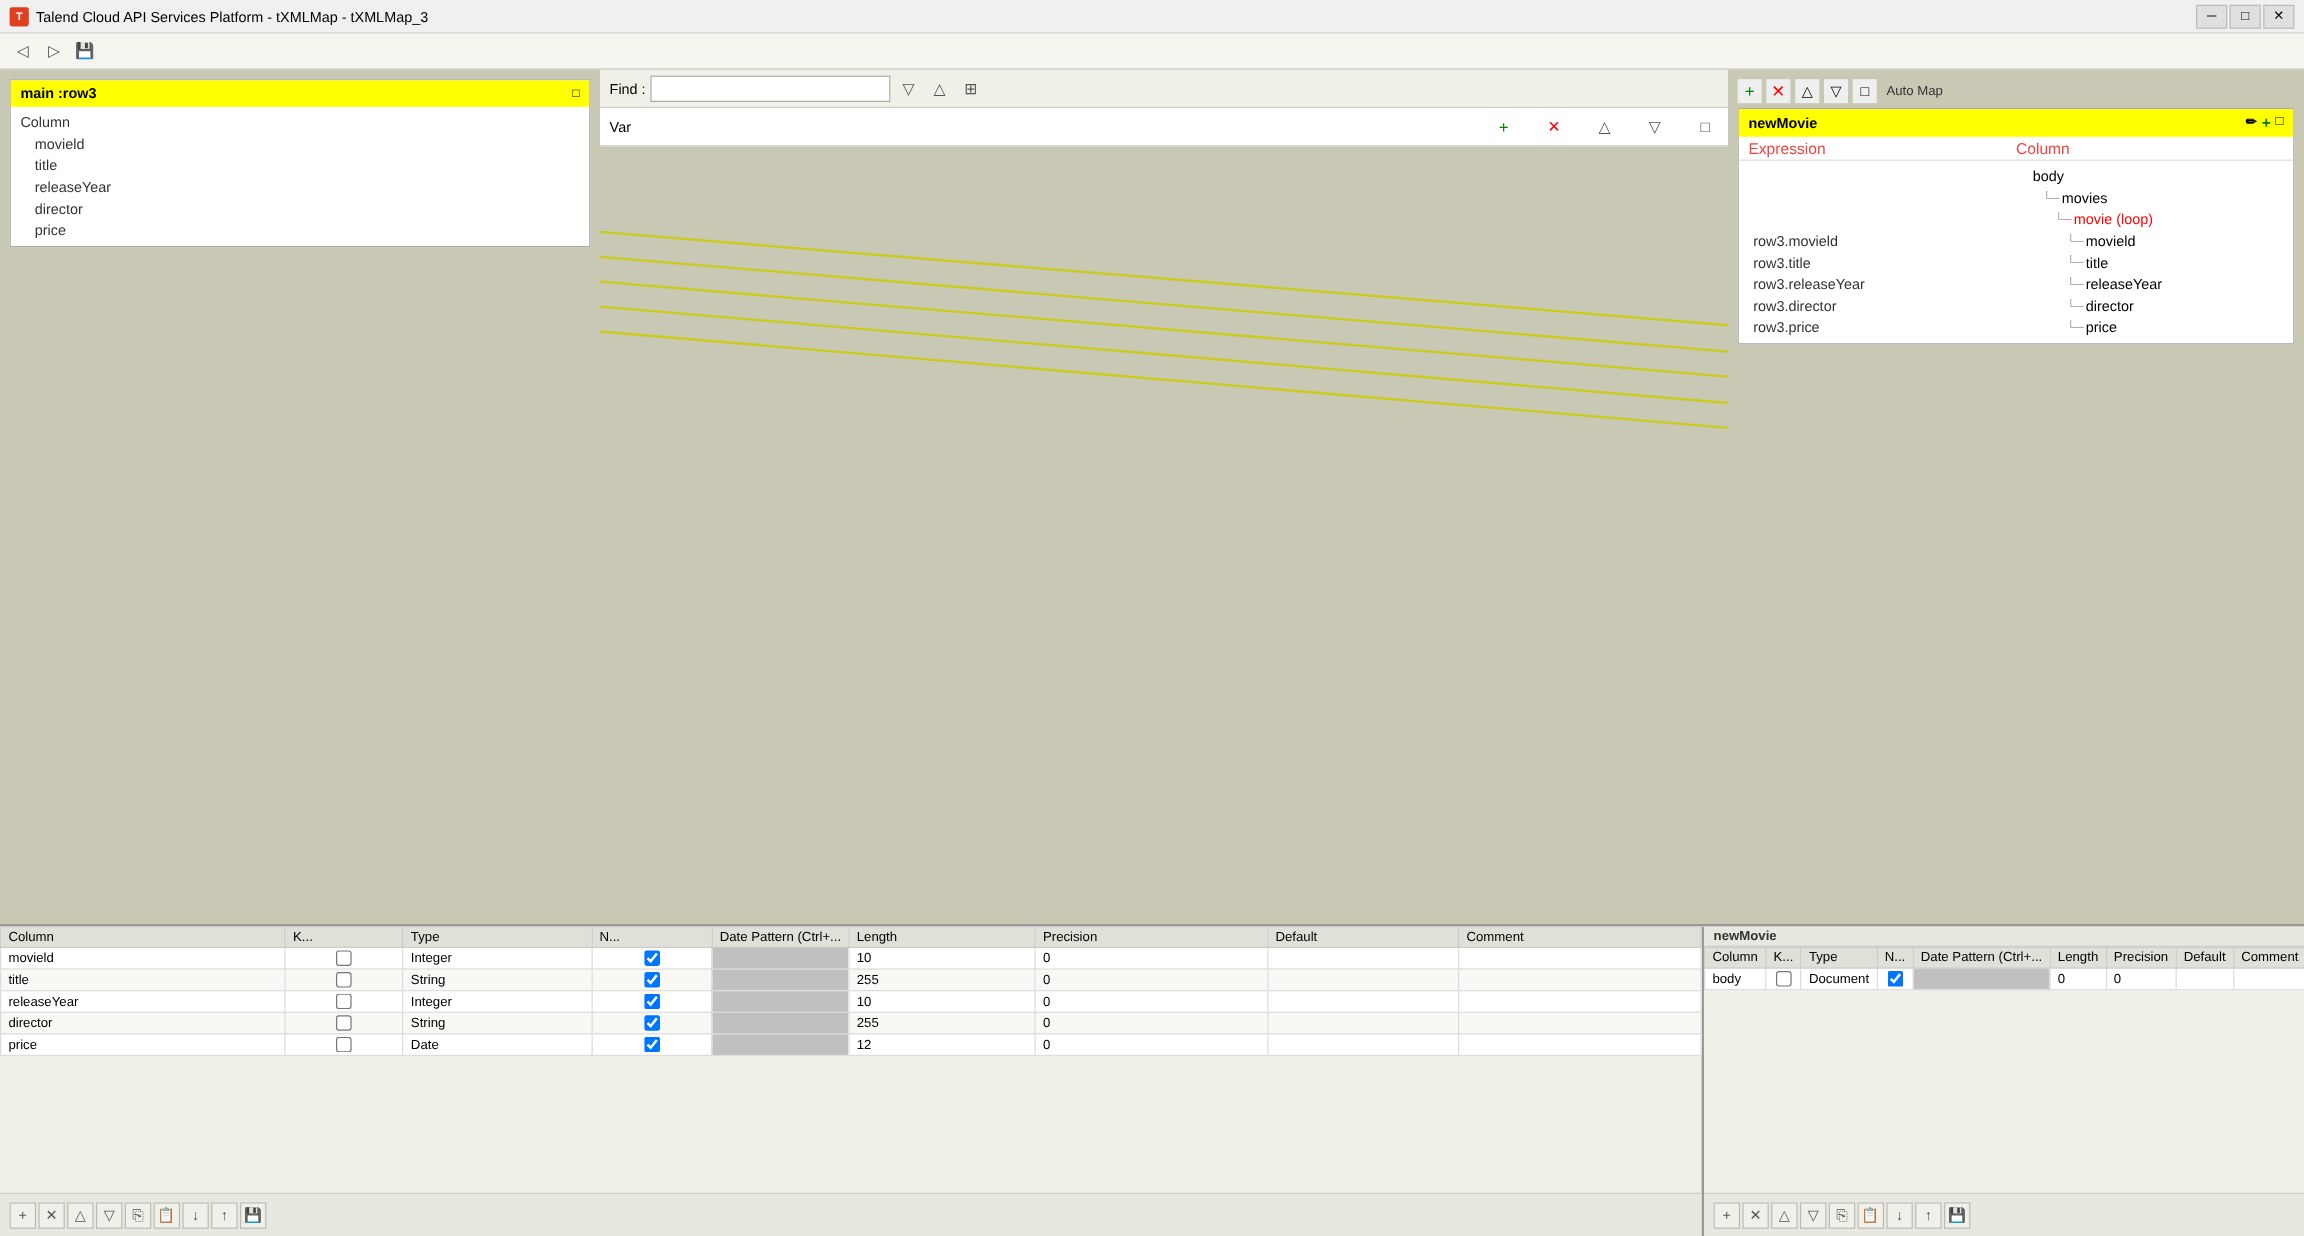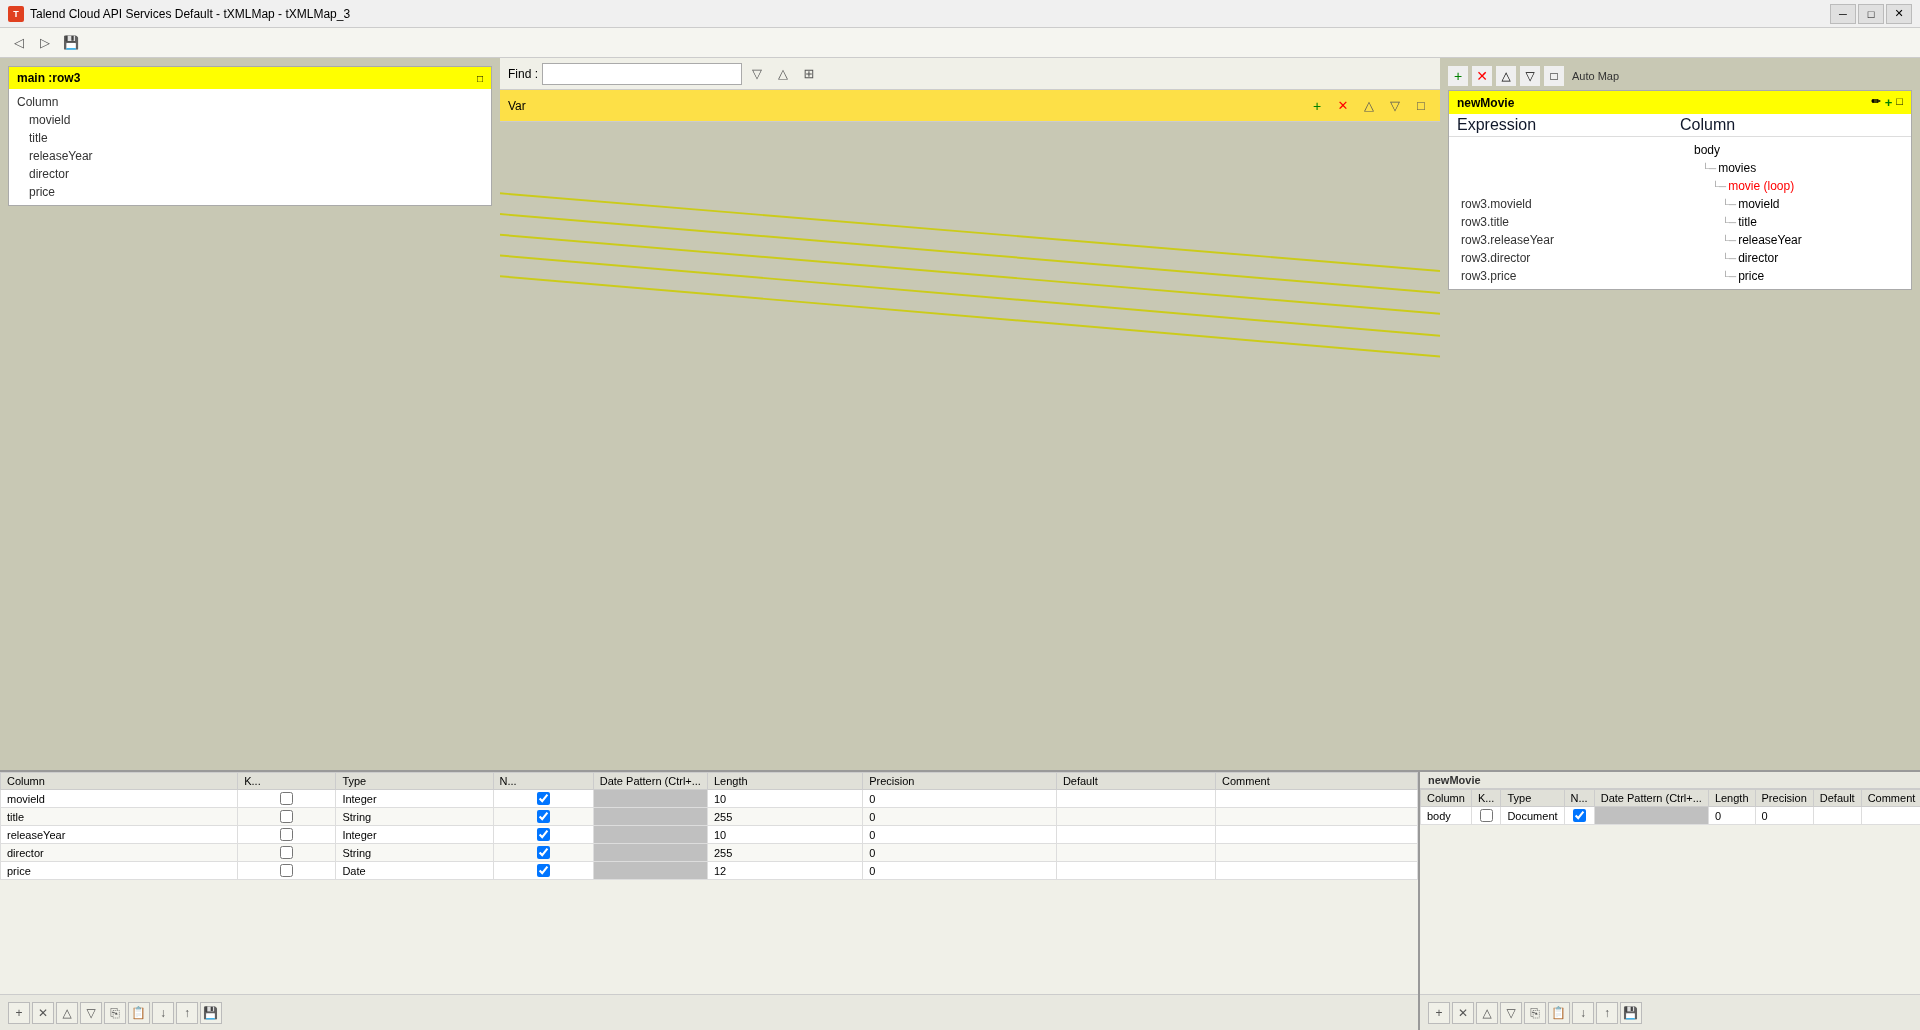--- a/index.html
+++ b/index.html
@@ -159,25 +159,25 @@
       height: 32px;
     }
     .find-input {
       width: 200px;
       height: 22px;
       border: 1px solid #aaa;
       padding: 2px 4px;
       font-size: 12px;
     }
     .var-bar {
-      background: #fde047;
+      background: #ffffff;
       padding: 4px 8px;
       display: flex;
       align-items: center;
-      gap: 4px;
+      gap: 20px;
       border-bottom: 1px solid #ccc;
       height: 32px;
     }
     .canvas-area {
       flex: 1;
       position: relative;
       overflow: hidden;
     }
 
     
@@ -224,22 +224,22 @@
       justify-content: space-between;
       align-items: center;
     }
     .right-schema-cols {
       display: grid;
       grid-template-columns: 1fr 1fr;
       border-bottom: 1px solid #ddd;
       padding: 2px 8px;
     }
     .right-schema-col-header {
-      font-size: 16px;
-      color: #0f172a;
+      font-size: 13px;
+      color: #ef4444;
       font-weight: normal;
     }
     .tree-area {
       padding: 4px 0;
     }
     .tree-row {
       padding: 2px 8px 2px 12px;
       font-size: 12px;
       display: grid;
       grid-template-columns: 1fr 1fr;
@@ -408,21 +408,21 @@
       height: 100%;
       pointer-events: none;
     }
   </style>
 </head>
 <body>
 
 <div class="title-bar">
   <div class="title-bar-left">
     <div class="title-bar-icon">T</div>
-    <span>Talend Cloud API Services Default - tXMLMap - tXMLMap_3</span>
+    <span>Talend Cloud API Services Platform - tXMLMap - tXMLMap_3</span>
   </div>
   <div class="title-bar-controls">
     <button class="title-btn">─</button>
     <button class="title-btn">□</button>
     <button class="title-btn close">✕</button>
   </div>
 </div>
 
 <div class="main-toolbar">
   <button class="toolbar-btn">◁</button>

